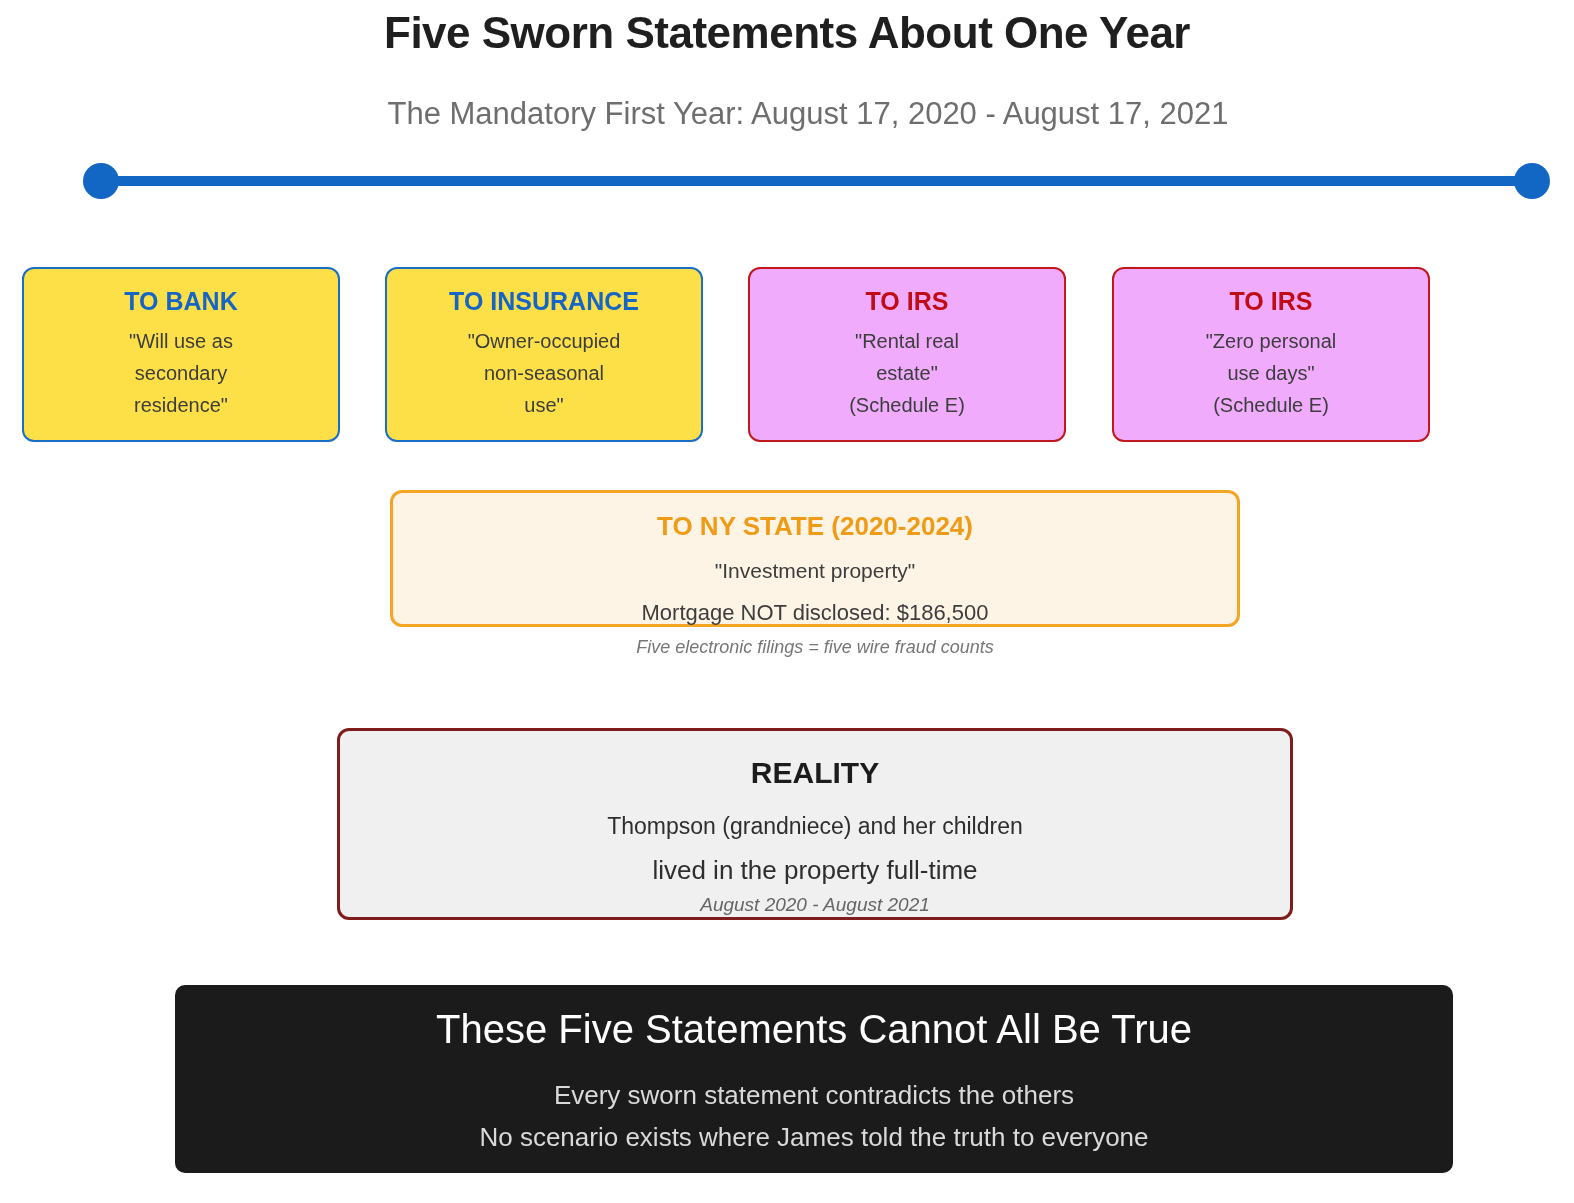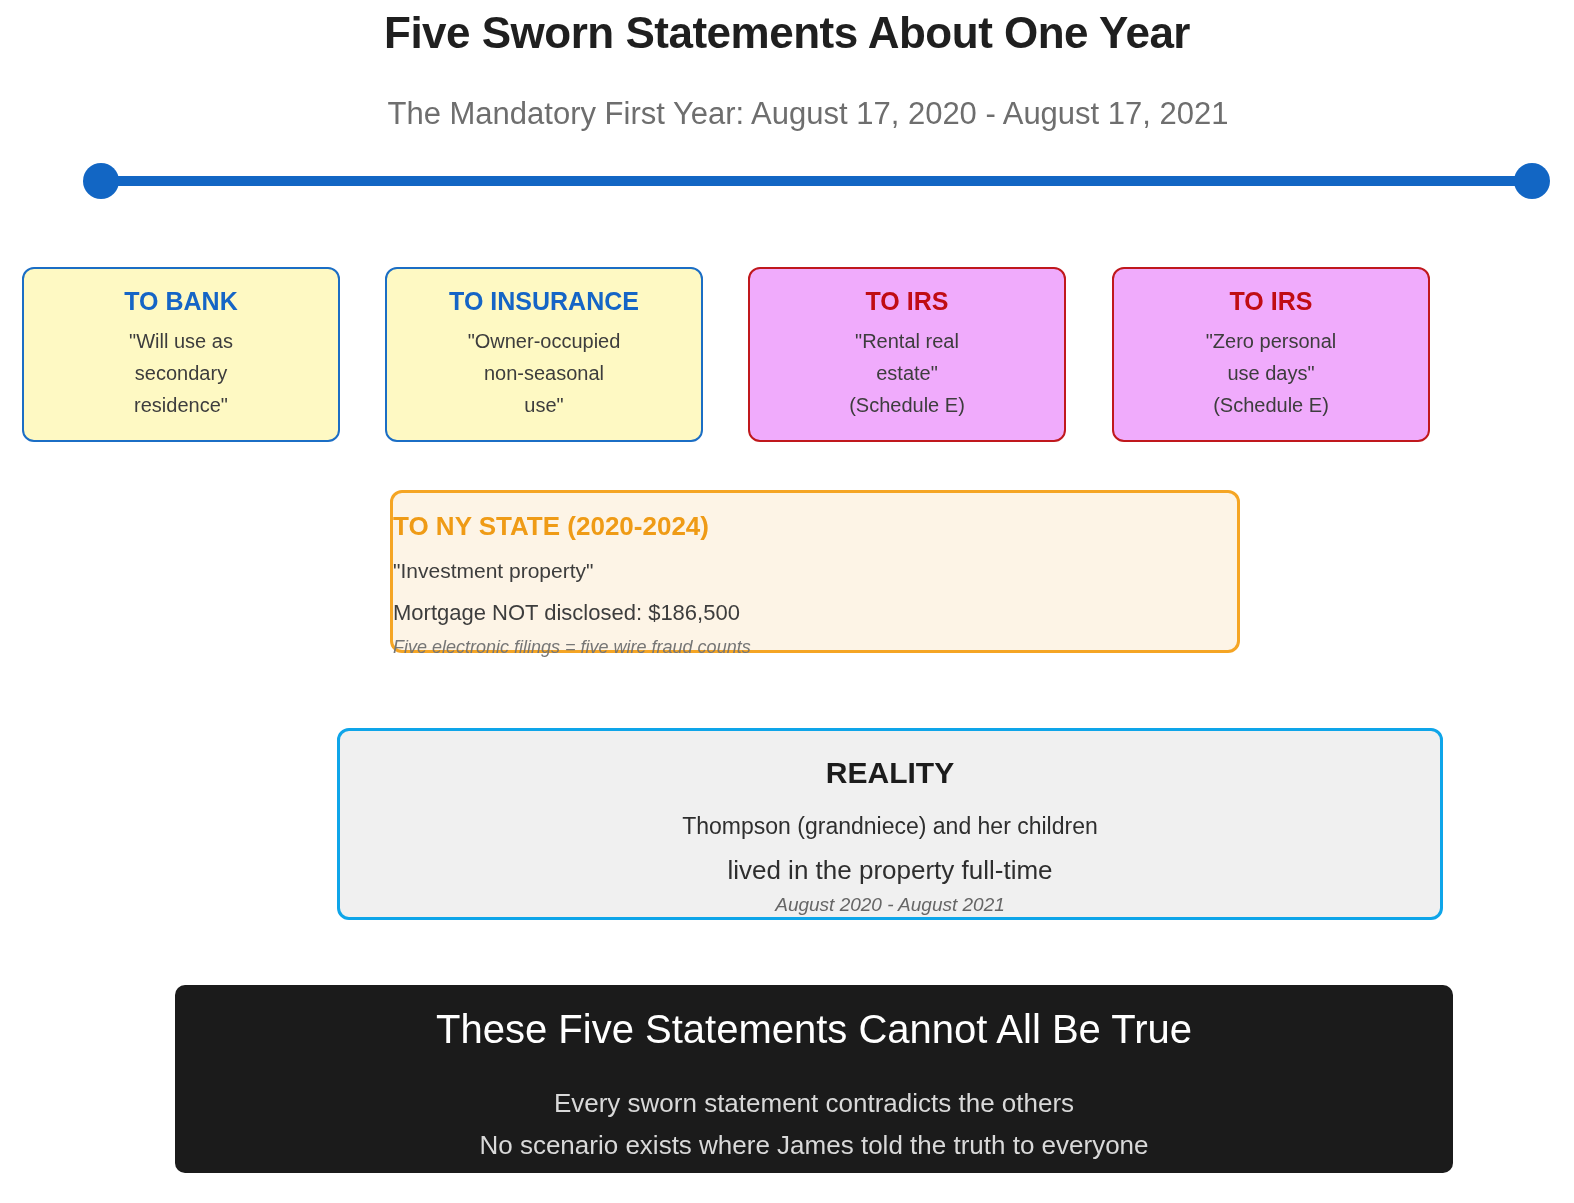--- a/index.html
+++ b/index.html
@@ -52,61 +52,61 @@
     top: 267px;
     width: 318px; height: 175px;
     border: 2.5px solid;
     border-radius: 12px;
     text-align: center;
   }
   .card.c0 { left: 22px; }
   .card.c1 { left: 385px; }
   .card.c2 { left: 748px; }
   .card.c3 { left: 1112px; }
-  .card.blue { background: #fef9c3; border-color: #1b6ec5; }
+  .card.blue { background: #fde047; border-color: #1b6ec5; }
   .card.red  { background: #f0abfc; border-color: #c0181d; }
   .card-heading {
     margin-top: 18px;
     font-size: 25px;
     font-weight: bold;
   }
   .card.blue .card-heading { color: #1565c6; }
   .card.red  .card-heading { color: #c00c14; }
   .card-line {
     font-size: 20px;
     line-height: 32px;
     color: #3d3d3d;
   }
   .card-line.first { margin-top: 9px; }
 
   .nys-box {
     position: absolute;
     left: 390px; top: 490px;
-    width: 850px; height: 163px;
+    width: 850px; height: 137px;
     background: #fdf4e6;
     border: 3px solid #f5a524;
     border-radius: 12px;
-    text-align: left;
+    text-align: center;
   }
   .nys-heading {
     margin-top: 18px;
     font-size: 26px;
     font-weight: bold;
     color: #ef9b16;
   }
   .nys-line1 { margin-top: 17px; font-size: 21px; color: #3d3d3d; }
   .nys-line2 { margin-top: 17px; font-size: 22px; color: #3d3d3d; }
   .nys-note  { margin-top: 11px; font-size: 18px; font-style: italic; color: #767676; }
 
   .reality-box {
     position: absolute;
     left: 337px; top: 728px;
-    width: 1106px; height: 192px;
+    width: 956px; height: 192px;
     background: #f0f0f0;
-    border: 3px solid #0ea5e9;
+    border: 3px solid #7f1d1d;
     border-radius: 12px;
     text-align: center;
   }
   .reality-heading {
     margin-top: 25px;
     font-size: 30px;
     font-weight: bold;
     color: #1c1c1c;
   }
   .reality-line1 { margin-top: 23px; font-size: 23px; color: #2e2e2e; }
@@ -120,21 +120,21 @@
     background: #1b1b1b;
     border-radius: 10px;
     text-align: center;
   }
   .conclusion-heading {
     margin-top: 22px;
     font-size: 40px;
     font-weight: normal;
     color: #ffffff;
   }
-  .conclusion-line1 { margin-top: 36px; font-size: 26px; color: #d9d9d9; }
+  .conclusion-line1 { margin-top: 28px; font-size: 26px; color: #d9d9d9; }
   .conclusion-line2 { margin-top: 11px; font-size: 26px; color: #d9d9d9; }
 </style>
 </head>
 <body>
 
 <div id="canvas">
 
   <div class="page-title">Five Sworn Statements About One Year</div>
   <div class="page-subtitle">The Mandatory First Year: August 17, 2020 - August 17, 2021</div>
 

